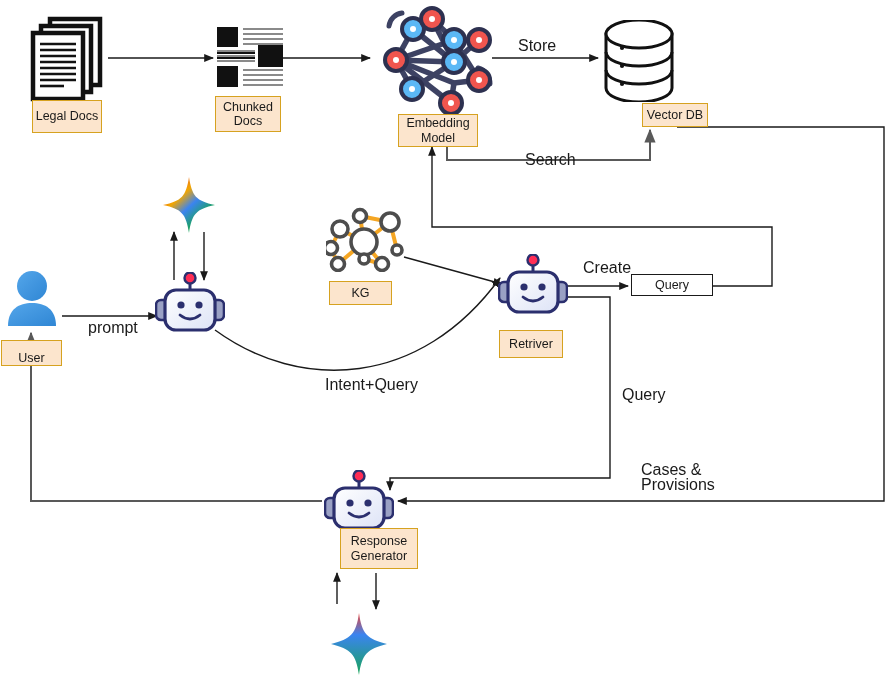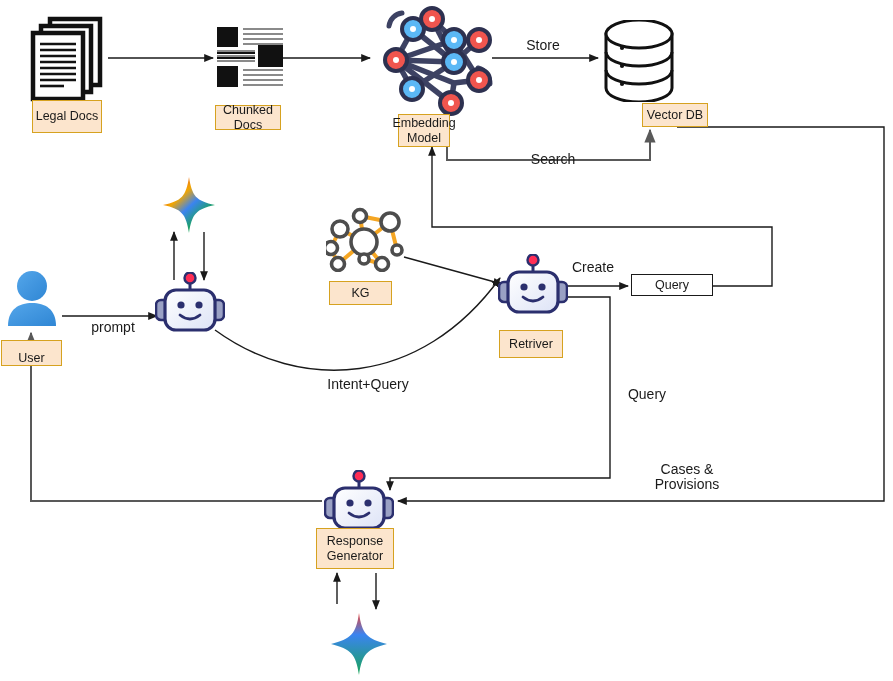--- a/index.html
+++ b/index.html
@@ -12,22 +12,22 @@
     box-sizing:border-box;display:flex;align-items:center;justify-content:center;
     text-align:center;font-size:12.5px;line-height:14.5px;color:#1a1a1a;
     font-family:"Liberation Sans",sans-serif;
   }
   .plain-box{
     position:absolute;background:#ffffff;border:1.4px solid #1a1a1a;
     box-sizing:border-box;display:flex;align-items:center;justify-content:center;
     text-align:center;font-size:12.5px;color:#1a1a1a;
   }
   .edge-label{
-    position:absolute;font-size:14px;line-height:15px;color:#1a1a1a;
-    text-align:center;white-space:pre-line;
+    position:absolute;font-size:16px;line-height:15px;color:#1a1a1a;
+    text-align:left;white-space:pre-line;
   }
   .icon-wrap{position:absolute;}
   .icon-wrap svg{display:block;}
 </style>
 </head>
 <body>
 
 <div id="canvas">
 
   <svg class="layer" viewBox="0 0 893 681" xmlns="http://www.w3.org/2000/svg">
@@ -288,26 +288,26 @@
     <svg width="56" height="62" viewBox="0 0 56 62">
       <path d="M 28 0 C 31 21 36 26 56 31 C 36 36 31 41 28 62 C 25 41 20 36 0 31 C 20 26 25 21 28 0 Z" fill="url(#sparkGrad2)"></path>
     </svg>
   </div>
 
   <div class="label-box" style="left:32px;top:100px;width:70px;height:33px;">
     <span>Legal
 Docs</span>
   </div>
 
-  <div class="label-box" style="left:215px;top:105px;width:66px;height:25px;">
+  <div class="label-box" style="left:215px;top:96px;width:66px;height:36px;">
     <span>Chunked
 Docs</span>
   </div>
 
-  <div class="label-box" style="left:398px;top:114px;width:52px;height:33px;align-items:center;">
+  <div class="label-box" style="left:398px;top:114px;width:80px;height:33px;align-items:center;">
     <span>Embedding
 Model</span>
   </div>
 
   <div class="label-box" style="left:606px;top:103px;width:66px;height:24px;margin-left:36px;">
     <span>Vector DB</span>
   </div>
 
   <div class="label-box" style="left:1px;top:340px;width:61px;height:26px;align-items:flex-end;">
     <span>User</span>
@@ -319,32 +319,32 @@
   </div>
 
   <div class="label-box" style="left:499px;top:330px;width:64px;height:28px;">
     <span>Retriver</span>
   </div>
 
   <div class="plain-box" style="left:631px;top:274px;width:82px;height:22px;">
     <span>Query</span>
   </div>
 
-  <div class="label-box" style="left:316px;top:528px;width:78px;height:41px;">
+  <div class="label-box" style="left:340px;top:528px;width:78px;height:41px;">
     <span>Response
 Generator</span>
   </div>
 
   <div class="edge-label" style="left:88px;top:320px;width:50px;">prompt</div>
 
   <div class="edge-label" style="left:518px;top:38px;width:50px;">Store</div>
 
   <div class="edge-label" style="left:525px;top:152px;width:56px;">Search</div>
 
-  <div class="edge-label" style="left:566px;top:260px;width:54px;">Create</div>
+  <div class="edge-label" style="left:583px;top:260px;width:54px;">Create</div>
 
   <div class="edge-label" style="left:325px;top:377px;width:86px;">Intent+Query</div>
 
   <div class="edge-label" style="left:622px;top:387px;width:50px;">Query</div>
 
   <div class="edge-label" style="left:641px;top:462px;width:92px;">Cases &amp;
 Provisions</div>
 
 </div>
 

